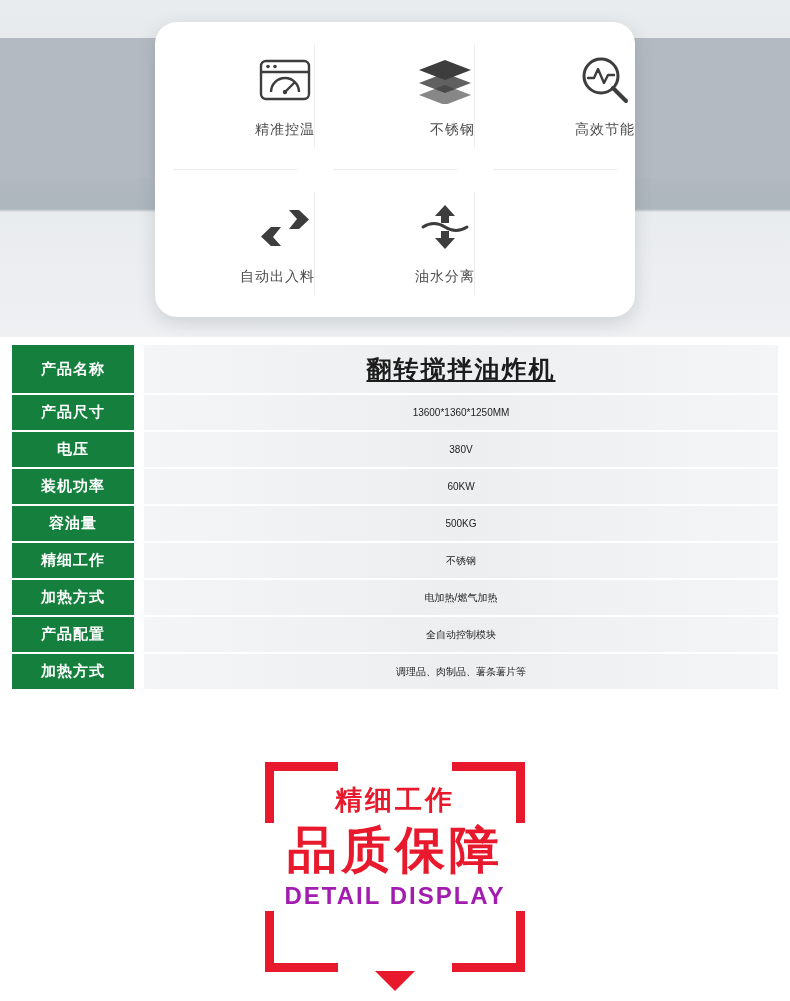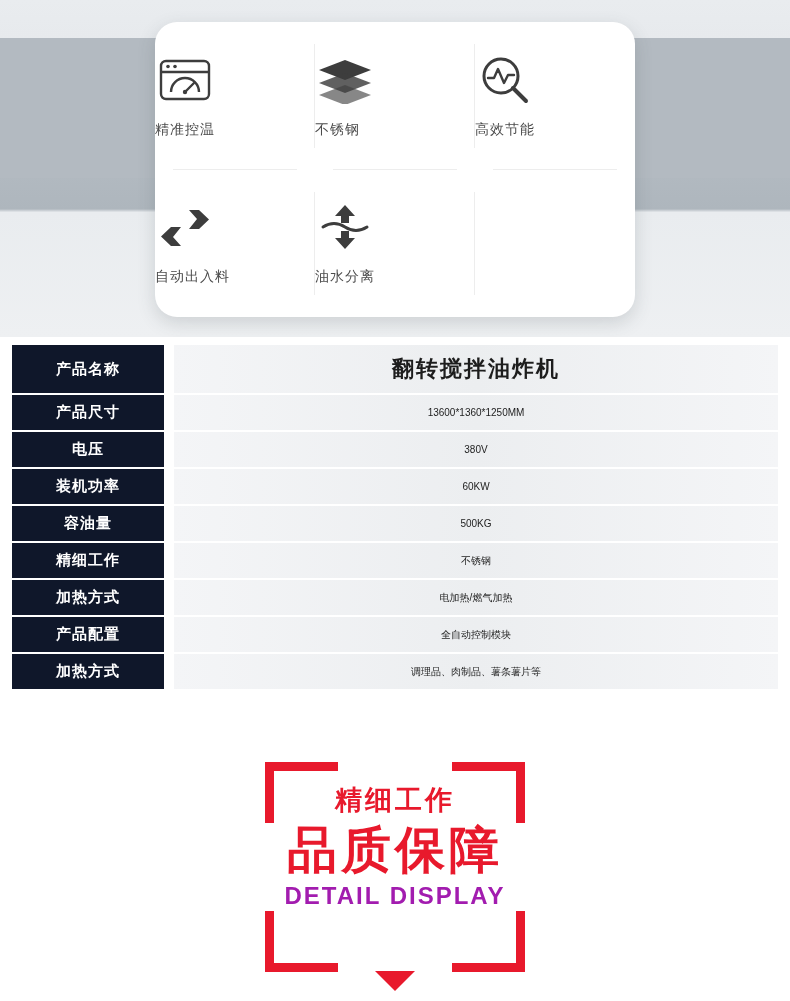--- a/index.html
+++ b/index.html
@@ -44,21 +44,21 @@
     background: #ffffff;
     border-radius: 22px;
     box-shadow: 0 6px 18px rgba(60,70,80,0.18);
     display: grid;
     grid-template-columns: 1fr 1fr 1fr;
     grid-template-rows: 1fr 1fr;
   }
   .feature-cell {
     display: flex;
     flex-direction: column;
-    align-items: flex-start;
+    align-items: flex-end;
     justify-content: center;
     position: relative;
   }
   .feature-cell .ico {
     width: 60px;
     height: 54px;
     display: flex;
     align-items: center;
     justify-content: center;
     margin-bottom: 14px;
@@ -97,22 +97,22 @@
     width: 766px;
     border-collapse: separate;
     border-spacing: 0 2px;
   }
   .spec-row {
     display: flex;
     height: 35px;
     margin-bottom: 2px;
   }
   .spec-key {
-    width: 152px;
-    background: #0f172a;
+    width: 122px;
+    background: #15803d;
     color: #ffffff;
     font-size: 15px;
     font-weight: bold;
     display: flex;
     align-items: center;
     justify-content: center;
     letter-spacing: 1px;
   }
   .spec-val {
     flex: 1;
@@ -120,23 +120,24 @@
     background: linear-gradient(90deg, #f4f5f7 0%, #eceef0 50%, #f4f5f7 100%);
     display: flex;
     align-items: center;
     justify-content: center;
     font-size: 10px;
     color: #1d1d1d;
   }
   .spec-row.first { height: 48px; }
   .spec-row.first .spec-key { font-size: 15px; }
   .spec-row.first .spec-val {
-    font-size: 22px;
+    font-size: 25px;
     font-weight: bold;
     letter-spacing: 2px;
+    text-decoration: underline;
   }
 
   
   .badge {
     position: absolute;
     left: 0;
     right: 0;
     top: 762px;
     height: 239px;
     display: flex;

